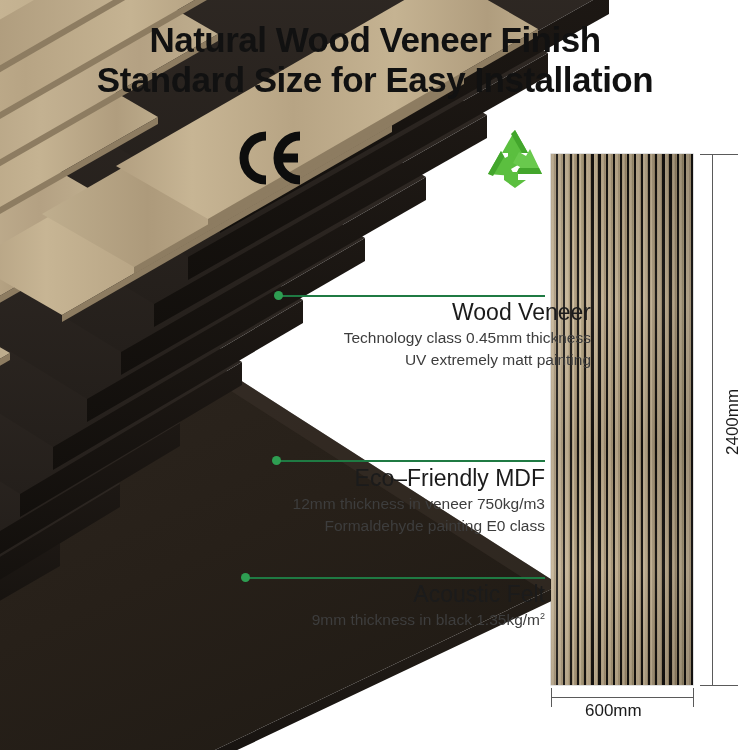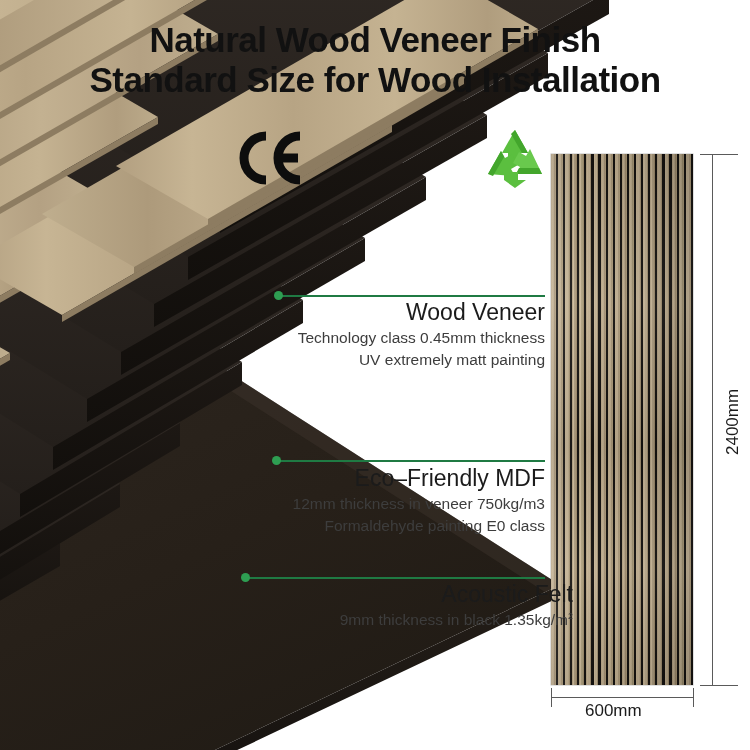--- a/index.html
+++ b/index.html
@@ -39,23 +39,23 @@
     text-align:right;font-weight:400;
   }
   .callout .c-title.two-line{line-height:1.12;}
   .callout .c-sub{
     font-size:15.5px;color:#3d3d3d;line-height:1.32;white-space:nowrap;text-align:right;
     margin-top:2px;
   }
   .lead-line{position:absolute;z-index:45;height:1.5px;background:#1f7a43;}
   .lead-dot{position:absolute;z-index:46;width:9px;height:9px;border-radius:50%;background:#2e9e52;}
 
-  #co1{left:0;top:300px;width:545px;}
+  #co1{left:10px;top:300px;width:545px;padding-left:36px;}
   #co2{left:0;top:466px;width:545px;}
-  #co3{left:0;top:582px;width:545px;padding-left:28px;}
+  #co3{left:0;top:582px;width:545px;}
 
   
   .panel-wrap{position:absolute;left:551px;top:154px;width:142px;height:531px;z-index:30;}
   .panel{
     position:absolute;inset:0;
     background:#b5a385;
     overflow:hidden;
     box-shadow:0 0 0 0.5px rgba(0,0,0,0.25);
   }
   .slat{position:absolute;top:0;bottom:0;}
@@ -179,21 +179,21 @@
       <polygon points="42,214 372,24 464,77 134,267" fill="url(#gVenB)"></polygon>
       <polygon points="134,267 464,77 464,84 134,274" fill="#8d7c61"></polygon>
 
       <polygon points="116,166 446,-24 538,29 208,219" fill="url(#gVenA)"></polygon>
       <polygon points="208,219 538,29 538,36 208,226" fill="#8d7c61"></polygon>
     </g>
   </svg>
 
   <div class="title-block">
     <div class="title-line l1">Natural Wood Veneer Finish</div>
-    <div class="title-line l2">Standard Size for Wood Installation</div>
+    <div class="title-line l2">Standard Size for Easy Installation</div>
   </div>
 
   <div class="certs">
 
 
     <div class="cert">
       <svg width="66" height="56" viewBox="0 0 66 56">
         <path d="M30 6 A22 22 0 1 0 30 50" fill="none" stroke="#0d0d0d" stroke-width="9"></path>
         <path d="M64 6 A22 22 0 1 0 64 50" fill="none" stroke="#0d0d0d" stroke-width="9"></path>
         <rect x="42" y="23.5" width="20" height="9" fill="#0d0d0d"></rect>

